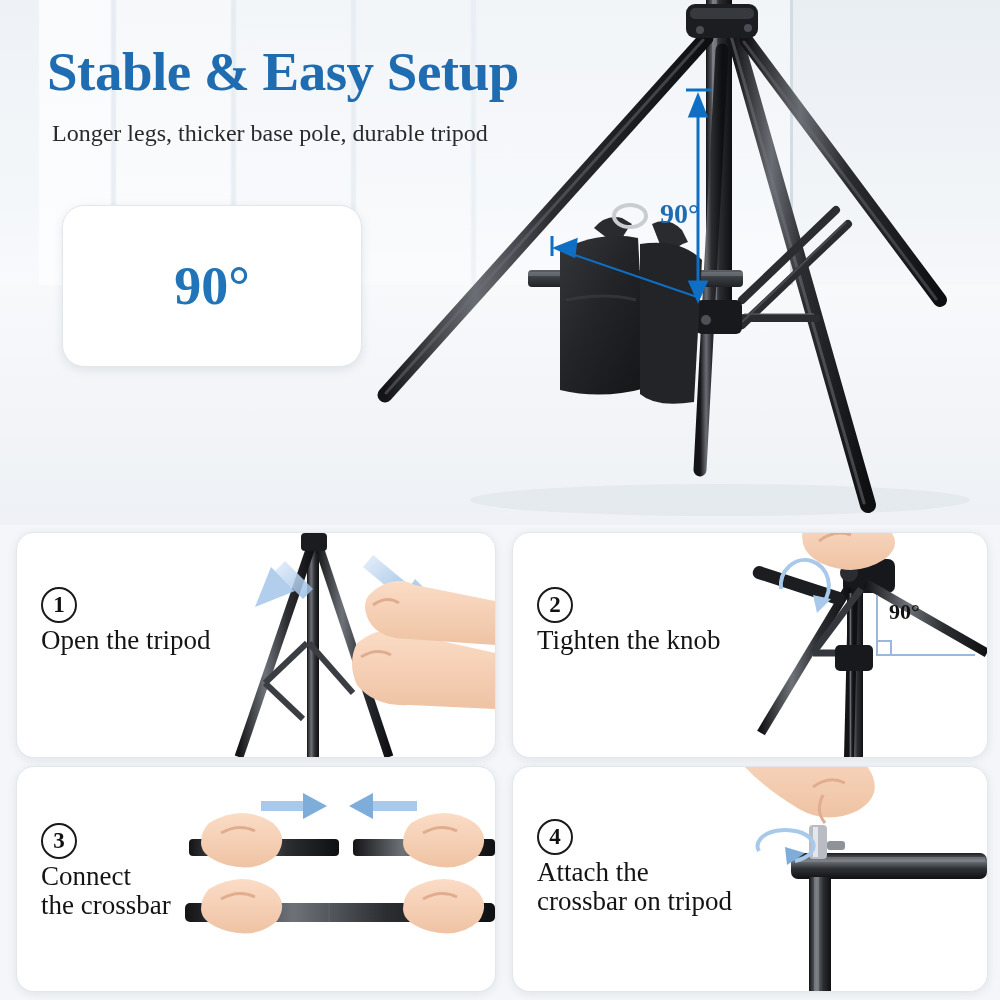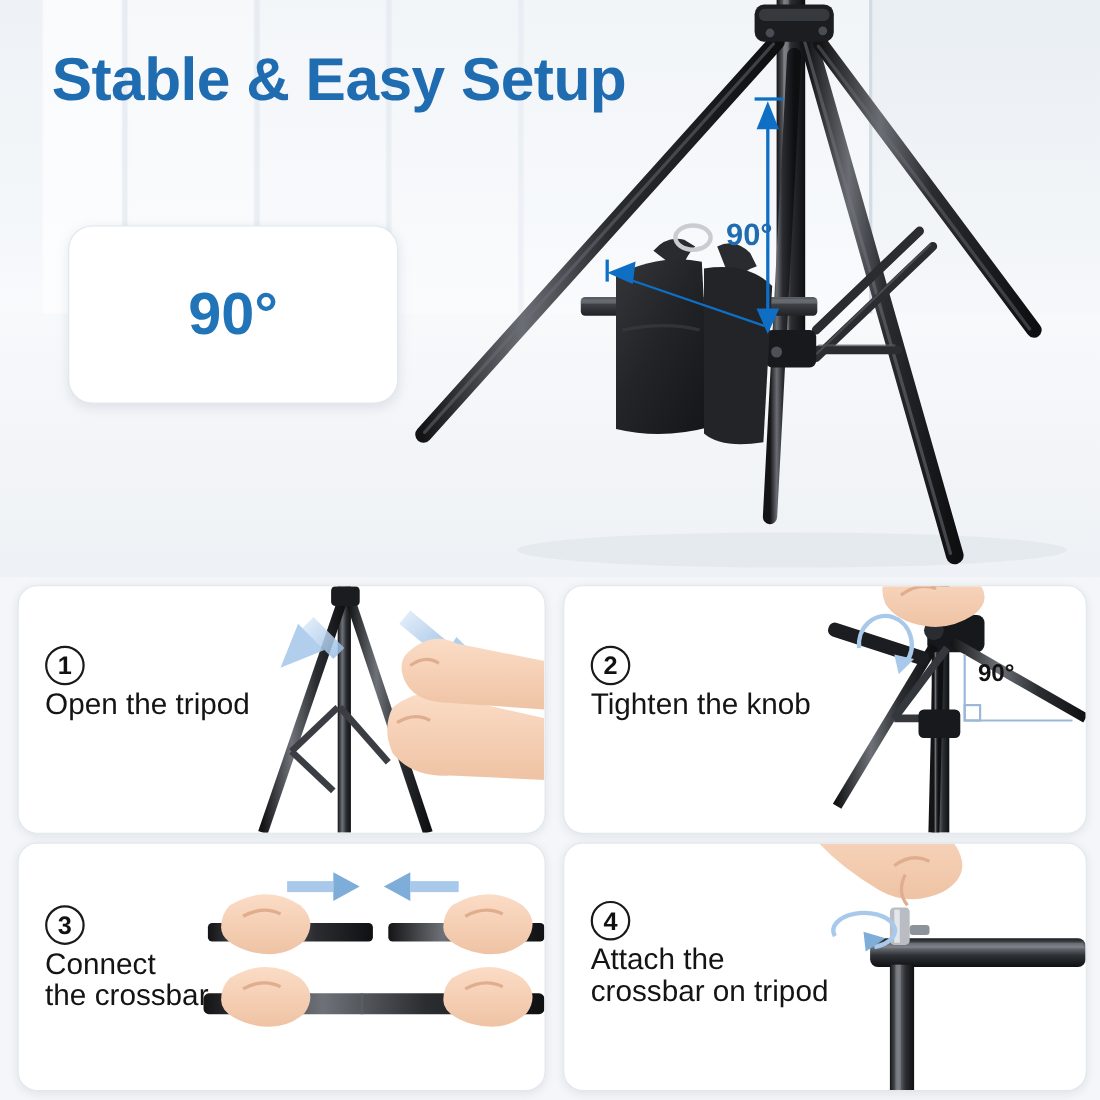--- a/index.html
+++ b/index.html
@@ -1,21 +1,21 @@
 <!DOCTYPE html>
 <html><head>
 <meta charset="utf-8">
 <style>
   html,body{margin:0;padding:0;}
   body{
     width:1000px;height:1000px;overflow:hidden;
     font-family:"Liberation Sans",sans-serif;
     background:#f4f6f9;
   }
-  .page{position:relative;width:918px;height:1000px;}
+  .page{position:relative;width:918px;height:1000px;font-family:Liberation Serif, serif;}
 
   
   .hero{
     position:absolute;left:0;top:0;width:1000px;height:525px;
     background:
       linear-gradient(180deg,#eef2f6 0%,#f4f7fa 38%,#fafbfd 62%,#f3f5f8 100%);
     overflow:hidden;
   }
   .wall-stripes{
     position:absolute;left:0;top:0;width:1000px;height:330px;
@@ -198,20 +198,21 @@
         <line x1="686" y1="90" x2="712" y2="90"></line>
         <polygon points="698,96 690,116 706,116"></polygon>
         <polygon points="698,300 690,282 706,282"></polygon>
         <line x1="560" y1="250" x2="700" y2="298" stroke-width="2"></line>
         <polygon points="556,248 576,240 574,256"></polygon>
         <line x1="552" y1="236" x2="552" y2="256" stroke-width="3"></line>
       </g>
     </svg>
 
     <div class="hero-title">Stable &amp; Easy Setup</div>
+    <div class="hero-sub">Longer legs, thicker base pole, durable tripod</div>
 
     <div class="stable-card">
       <div class="stable-deg">90°</div>
     </div>
 
     <div class="deg-hero">90°</div>
 
   </div>
 
   <div class="steps">

